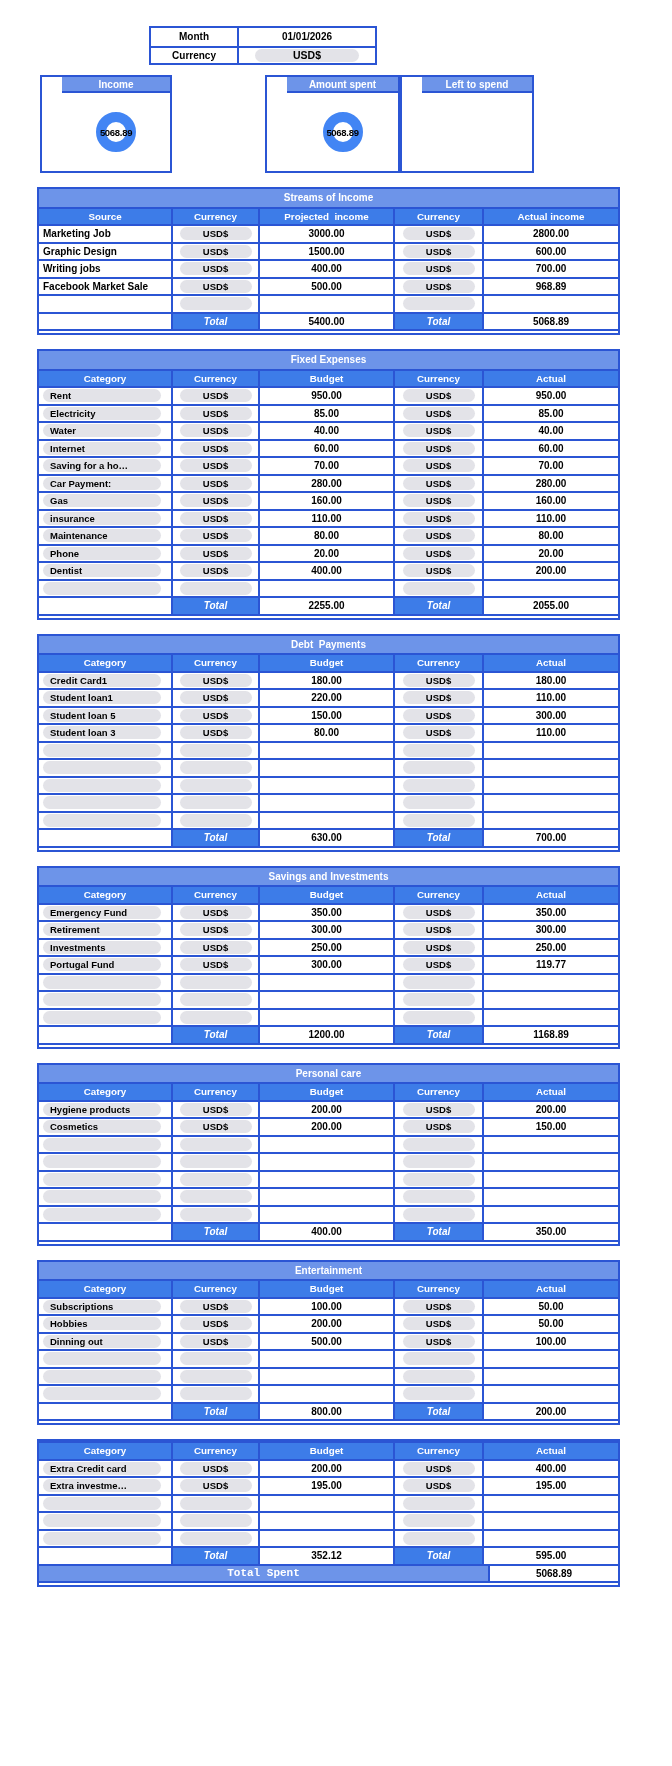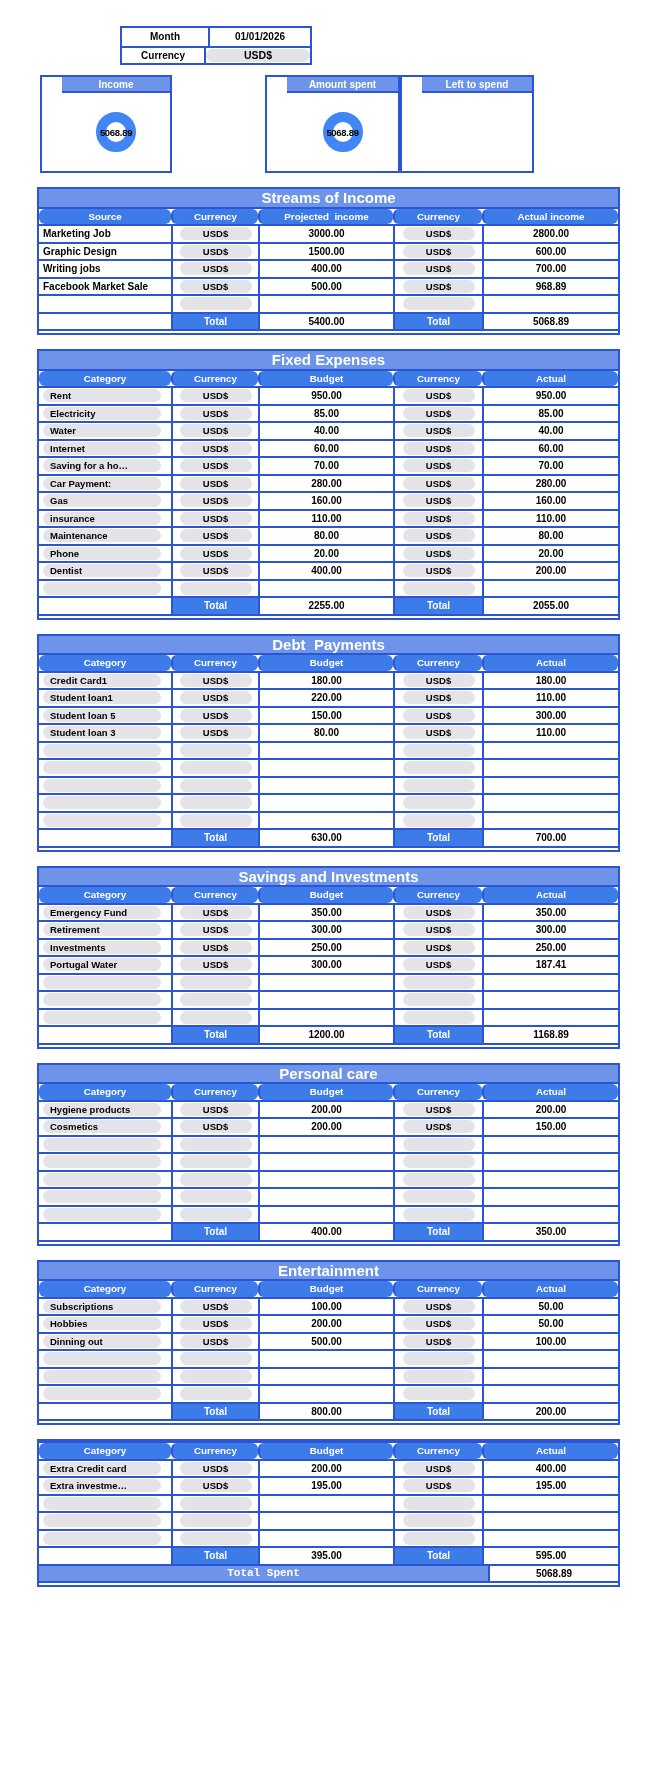--- a/index.html
+++ b/index.html
@@ -7,55 +7,55 @@
   }
   *{box-sizing:border-box;}
   html,body{margin:0;padding:0;}
   body{
     width:672px;height:1766px;overflow:hidden;background:#ffffff;
     font-family:"Liberation Sans",sans-serif;font-weight:700;color:#000;
   }
   .page{padding:26px 0 0 37px;}
 
   
-  .mini{margin-left:83px;width:192px;border:2.5px solid var(--bd);background:#8b5cf6;}
+  .mini{margin-left:112px;width:228px;border:2.5px solid var(--bd);background:#8b5cf6;}
   .mrow{display:flex;height:17.5px;}
   .mrow + .mrow{border-top:2px solid var(--bd);}
   .mlabel{width:86px;display:flex;align-items:center;justify-content:center;font-size:10px;background:#fff;}
   .mvalue{flex:1;border-left:2px solid var(--bd);display:flex;align-items:center;justify-content:center;font-size:10px;background:#fff;}
 
   
   .gauges{display:flex;margin-top:10px;}
   .card{border:2.5px solid var(--bd);background:#fff;padding-left:20px;}
   .card.g0{margin-left:3px;width:132px;}
   .card.g1{margin-left:93px;width:135px;}
   .card.g2{width:134px;}
   .chead{height:16px;line-height:16px;background:var(--tb);color:#fff;font-size:10px;text-align:center;border-bottom:2px solid var(--bd);}
   .cbody{height:78px;display:flex;align-items:center;justify-content:center;}
   .donut{width:40px;height:40px;border:10px solid var(--dn);border-radius:50%;display:flex;align-items:center;justify-content:center;background:#fff;}
   .donut span{font-size:9.5px;letter-spacing:-0.3px;white-space:nowrap;}
 
   
   .table{width:583px;border:2.5px solid var(--bd);margin-top:14px;background:#fff;}
-  .ttitle{height:17.5px;line-height:17.5px;background:var(--tb);color:#fff;font-size:15px;text-align:center;white-space:pre;}
+  .ttitle{height:17.5px;line-height:17.5px;background:var(--tb);color:#fff;font-size:10px;text-align:center;white-space:pre;}
   .trow{display:flex;height:17.5px;border-top:2px solid var(--bd);}
   .cell{background:#fff;display:flex;align-items:center;justify-content:center;font-size:10px;overflow:hidden;white-space:pre;}
   .cell + .cell{border-left:2px solid var(--bd);}
   .c1{width:132px;}
   .c2{width:87px;}
   .c3{width:135px;}
   .c4{width:89px;}
   .c5{flex:1;}
-  .thead .cell{background:var(--hb);color:#fff;font-size:9.8px;border-radius:6px;}
+  .thead .cell{background:var(--hb);color:#fff;font-size:9.8px;}
   .cat{justify-content:flex-start;padding-left:4px;}
   .pill{background:var(--pl);border-radius:7px;height:13px;display:flex;align-items:center;font-size:9.5px;white-space:nowrap;overflow:hidden;}
   .cat-pill{width:118px;padding-left:7px;justify-content:flex-start;text-align:right;}
   .cur-pill{width:72px;justify-content:center;}
   .wide-pill{width:104px;justify-content:center;font-size:10.5px;}
-  .total-label{background:var(--hb);color:#fff;}
+  .total-label{background:var(--hb);color:#fff;font-style:italic;}
   .fspan{width:449px;background:var(--tb);color:#fff;font-size:11px;font-family:Liberation Mono, monospace;}
   .tpad{height:4px;border-top:2px solid var(--bd);background:#fff;}
 </style>
 </head>
 <body>
 
 <div class="page">
 
   <div class="mini">
     <div class="mrow">
@@ -353,25 +353,25 @@
           <div class="cell c5">300.00</div>
         </div>
         <div class="trow">
           <div class="cell c1 cat"><div class="pill cat-pill">Investments</div></div>
           <div class="cell c2"><div class="pill cur-pill">USD$</div></div>
           <div class="cell c3">250.00</div>
           <div class="cell c4"><div class="pill cur-pill">USD$</div></div>
           <div class="cell c5">250.00</div>
         </div>
         <div class="trow">
-          <div class="cell c1 cat"><div class="pill cat-pill">Portugal Water</div></div>
+          <div class="cell c1 cat"><div class="pill cat-pill">Portugal Fund</div></div>
           <div class="cell c2"><div class="pill cur-pill">USD$</div></div>
           <div class="cell c3">300.00</div>
           <div class="cell c4"><div class="pill cur-pill">USD$</div></div>
-          <div class="cell c5">187.41</div>
+          <div class="cell c5">119.77</div>
         </div>
         <div class="trow">
           <div class="cell c1 cat"><div class="pill cat-pill"></div></div>
           <div class="cell c2"><div class="pill cur-pill"></div></div>
           <div class="cell c3"></div>
           <div class="cell c4"><div class="pill cur-pill"></div></div>
           <div class="cell c5"></div>
         </div>
         <div class="trow">
           <div class="cell c1 cat"><div class="pill cat-pill"></div></div>
@@ -562,21 +562,21 @@
         <div class="trow">
           <div class="cell c1 cat"><div class="pill cat-pill"></div></div>
           <div class="cell c2"><div class="pill cur-pill"></div></div>
           <div class="cell c3"></div>
           <div class="cell c4"><div class="pill cur-pill"></div></div>
           <div class="cell c5"></div>
         </div>
         <div class="trow">
           <div class="cell c1"></div>
           <div class="cell c2 total-label">Total</div>
-          <div class="cell c3">395.00</div>
+          <div class="cell c3">352.12</div>
           <div class="cell c4 total-label">Total</div>
           <div class="cell c5">595.00</div>
         </div>
         <div class="trow">
           <div class="cell fspan">Total Spent</div>
           <div class="cell c5">5068.89</div>
         </div>
         <div class="tpad"></div>
       </div>
     </div>

